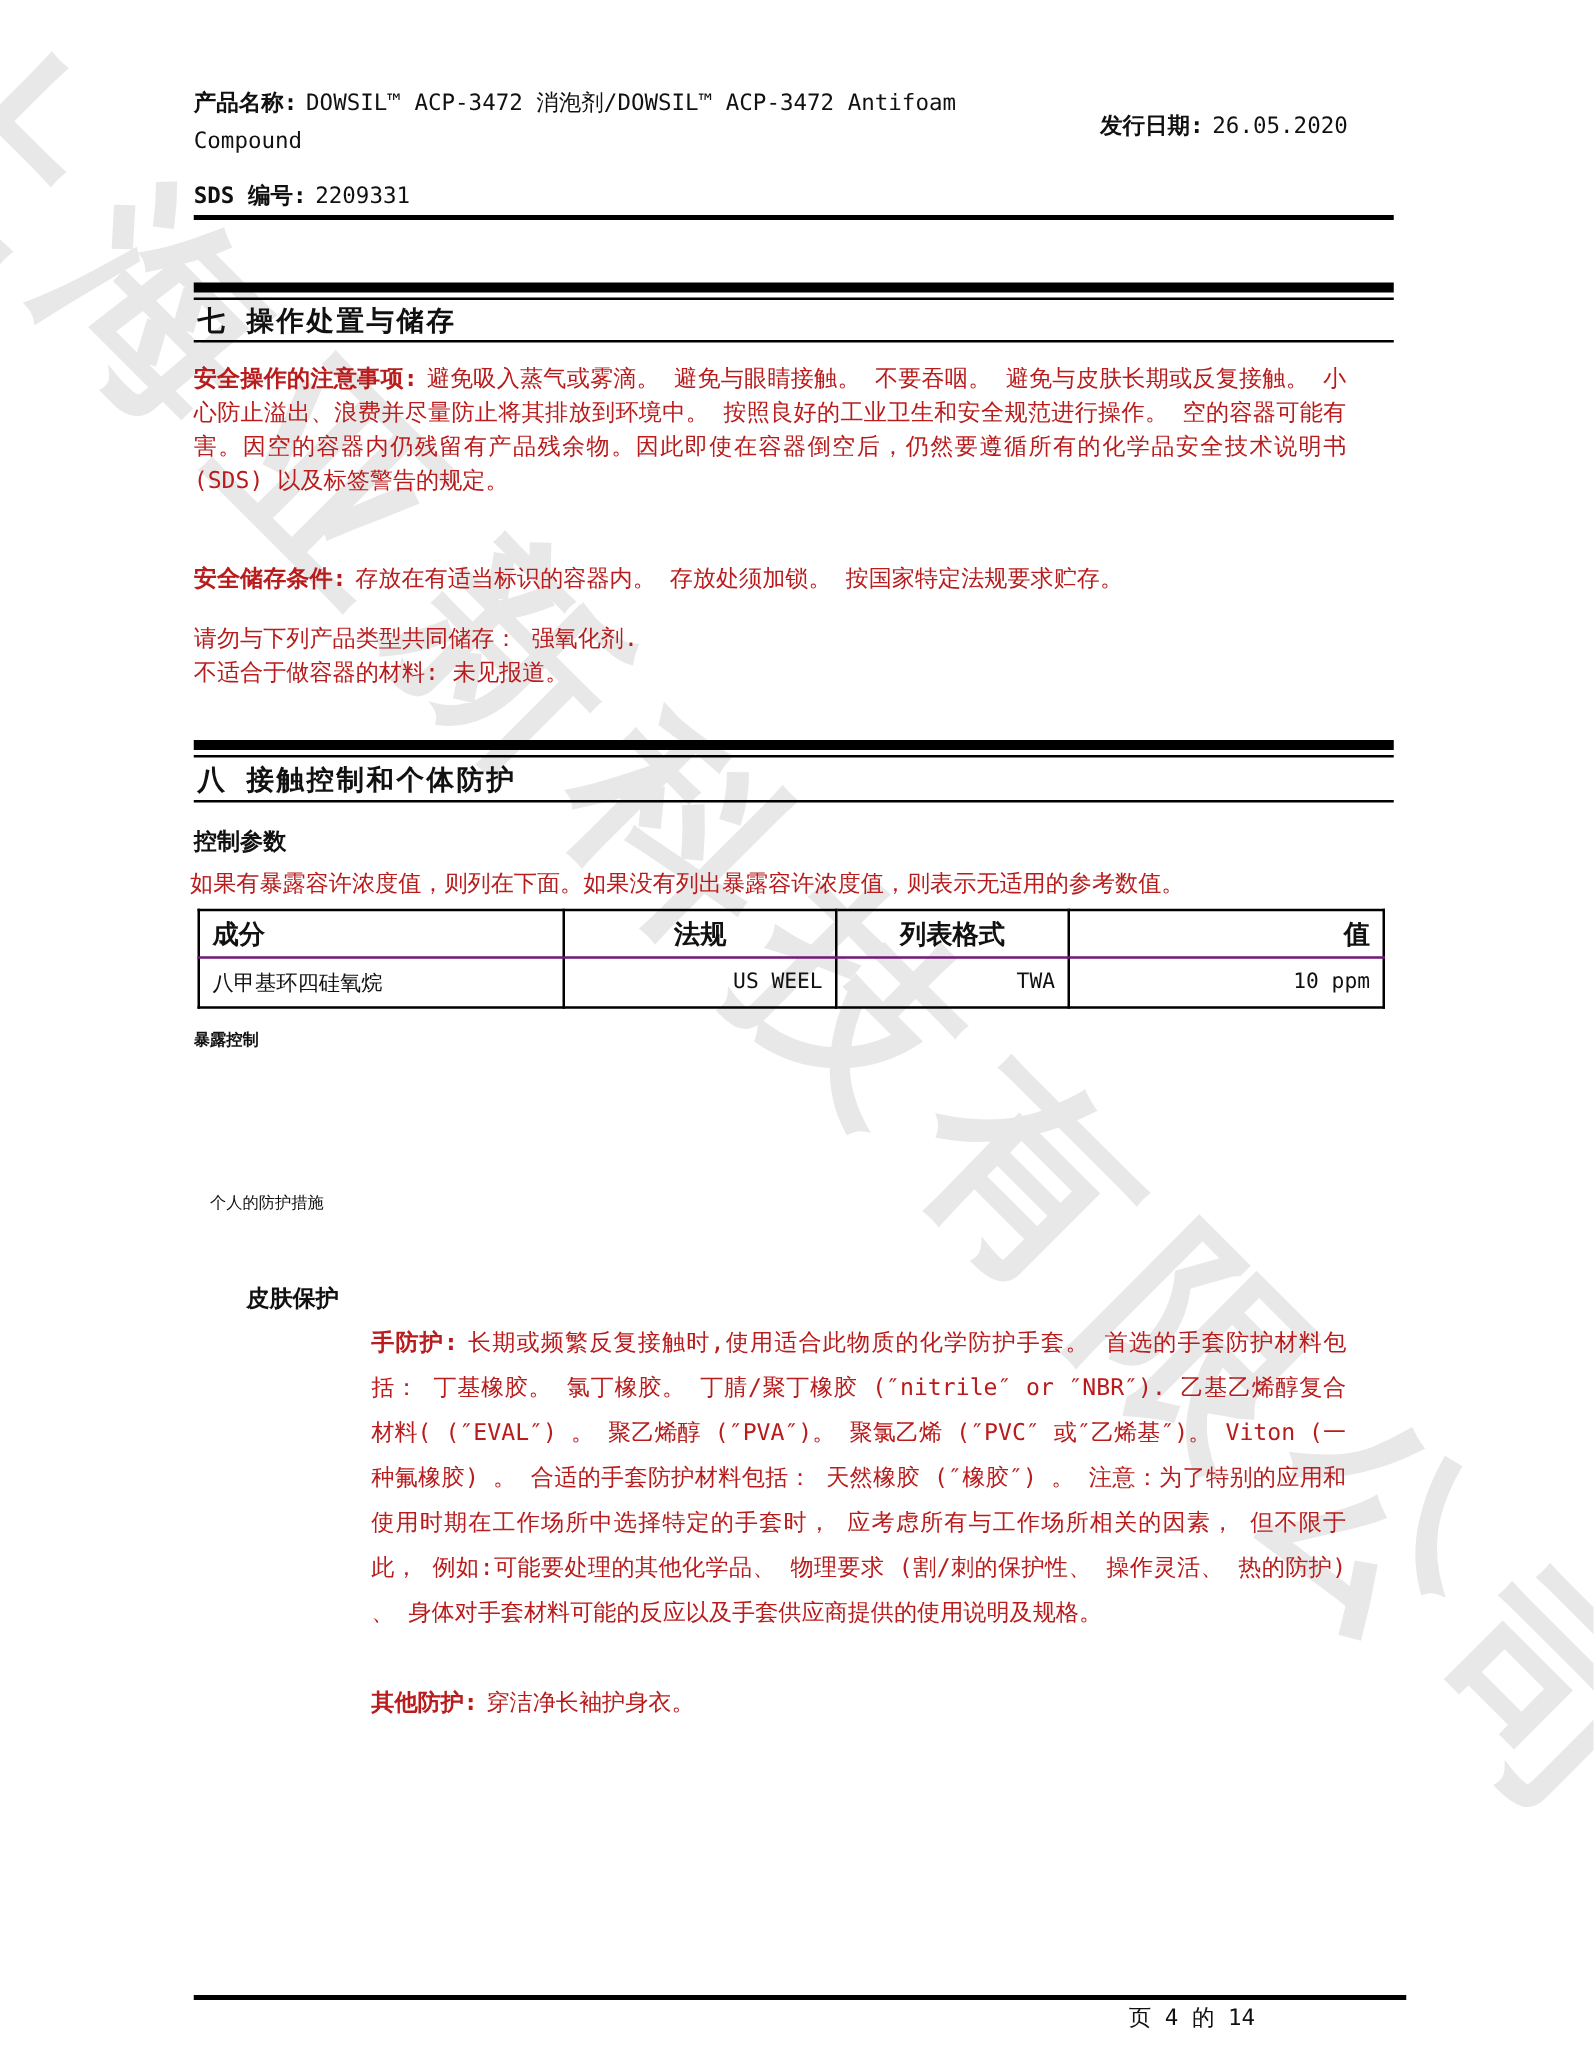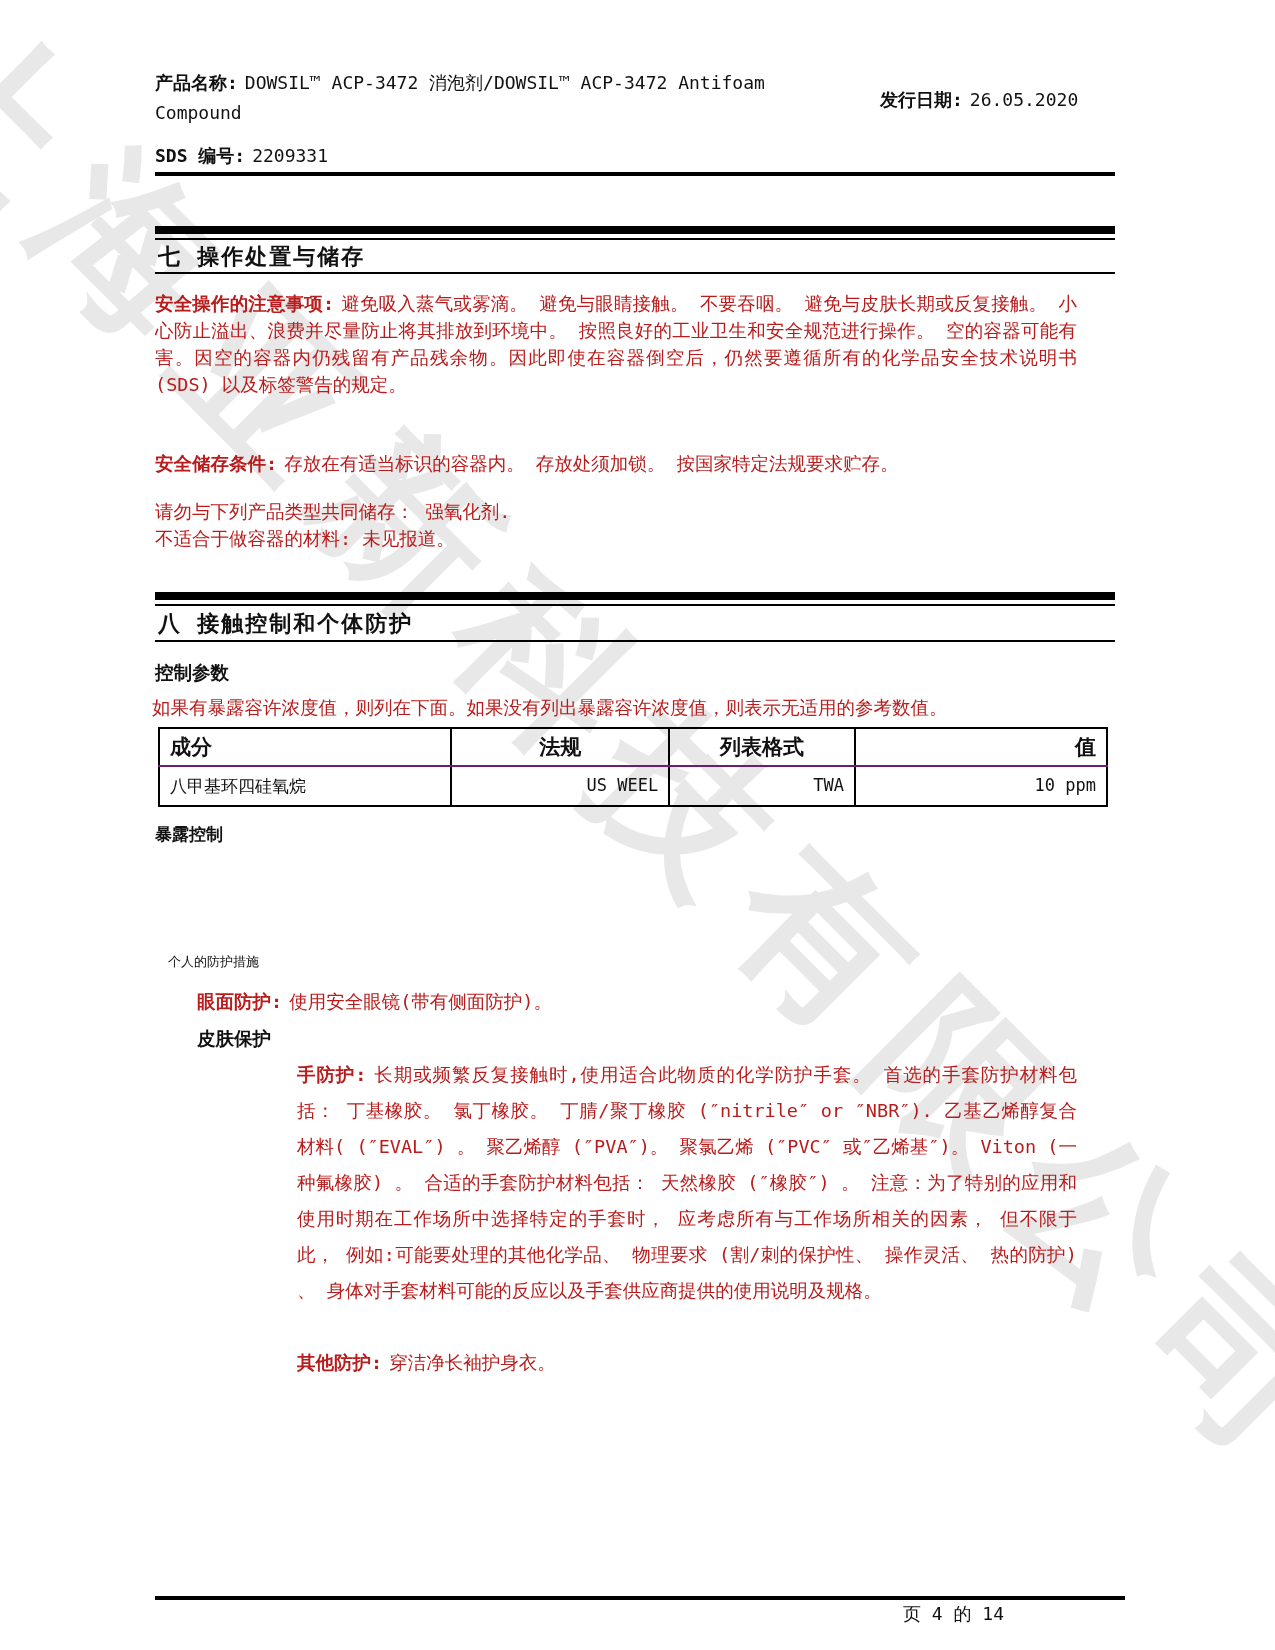--- a/index.html
+++ b/index.html
@@ -47,21 +47,21 @@
   }
   table.limits th { border-bottom:2px solid #701a75; height:32px; font-size:21px; }
   table.limits td { height:40px; vertical-align:top; padding-top:8px; }
   .c0 { width:283px; text-align:left; }
   .c1 { width:211px; }
   .c2 { width:180px; }
   .c3 { width:244px; }
   th.c1, th.c2 { text-align:center; }
   th.c3 { text-align:right; }
   td.c1, td.c2, td.c3 { text-align:right; }
-  .p-exphead  { left:155px; top:823px; font-size:17px; font-weight:bold; }
+  .p-exphead  { left:155px; top:823px; font-size:13px; font-weight:bold; }
   .p-eng      { left:155px; top:852px; width:922px; line-height:36px; text-align:justify; }
   .p-personal { left:168px; top:953px; font-size:13px; font-weight:normal; }
   .p-eye      { left:197px; top:988px; width:880px; }
   .p-skin     { left:197px; top:1026px; font-size:18.5px; font-weight:bold; }
   .p-hand     { left:297px; top:1057px; width:780px; line-height:36px; text-align:justify; }
   .p-other    { left:297px; top:1349px; width:780px; }
   
   .ftr-rule { left:155px; top:1596px; width:970px; height:4px; background:#000; }
   .ftr-text { left:903px; top:1602px; font-size:18px; }
 </style>
@@ -121,21 +121,20 @@
         <td class="c3">10 ppm</td>
       </tr>
     </tbody>
   </table>
 
   <div class="abs p-exphead">暴露控制</div>
 
 
   <div class="abs p-personal">个人的防护措施</div>
 
-  <div class="abs t p-eye"><span class="lbl">眼面防护:</span><span>使用安全眼镜(带有侧面防护)。</span></div>
 
   <div class="abs p-skin">皮肤保护</div>
 
   <div class="abs t p-hand"><span class="lbl">手防护:</span><span>长期或频繁反复接触时,使用适合此物质的化学防护手套。 首选的手套防护材料包括： 丁基橡胶。 氯丁橡胶。 丁腈/聚丁橡胶 (″nitrile″ or ″NBR″). 乙基乙烯醇复合材料( (″EVAL″) 。 聚乙烯醇 (″PVA″)。 聚氯乙烯 (″PVC″ 或″乙烯基″)。 Viton (一种氟橡胶) 。 合适的手套防护材料包括： 天然橡胶 (″橡胶″) 。 注意：为了特别的应用和使用时期在工作场所中选择特定的手套时， 应考虑所有与工作场所相关的因素， 但不限于此， 例如:可能要处理的其他化学品、 物理要求 (割/刺的保护性、 操作灵活、 热的防护) 、 身体对手套材料可能的反应以及手套供应商提供的使用说明及规格。</span></div>
 
   <div class="abs t p-other"><span class="lbl">其他防护:</span><span>穿洁净长袖护身衣。</span></div>
 
   <div class="abs ftr-rule"></div>
   <div class="abs ftr-text">页 4 的 14</div>
 

